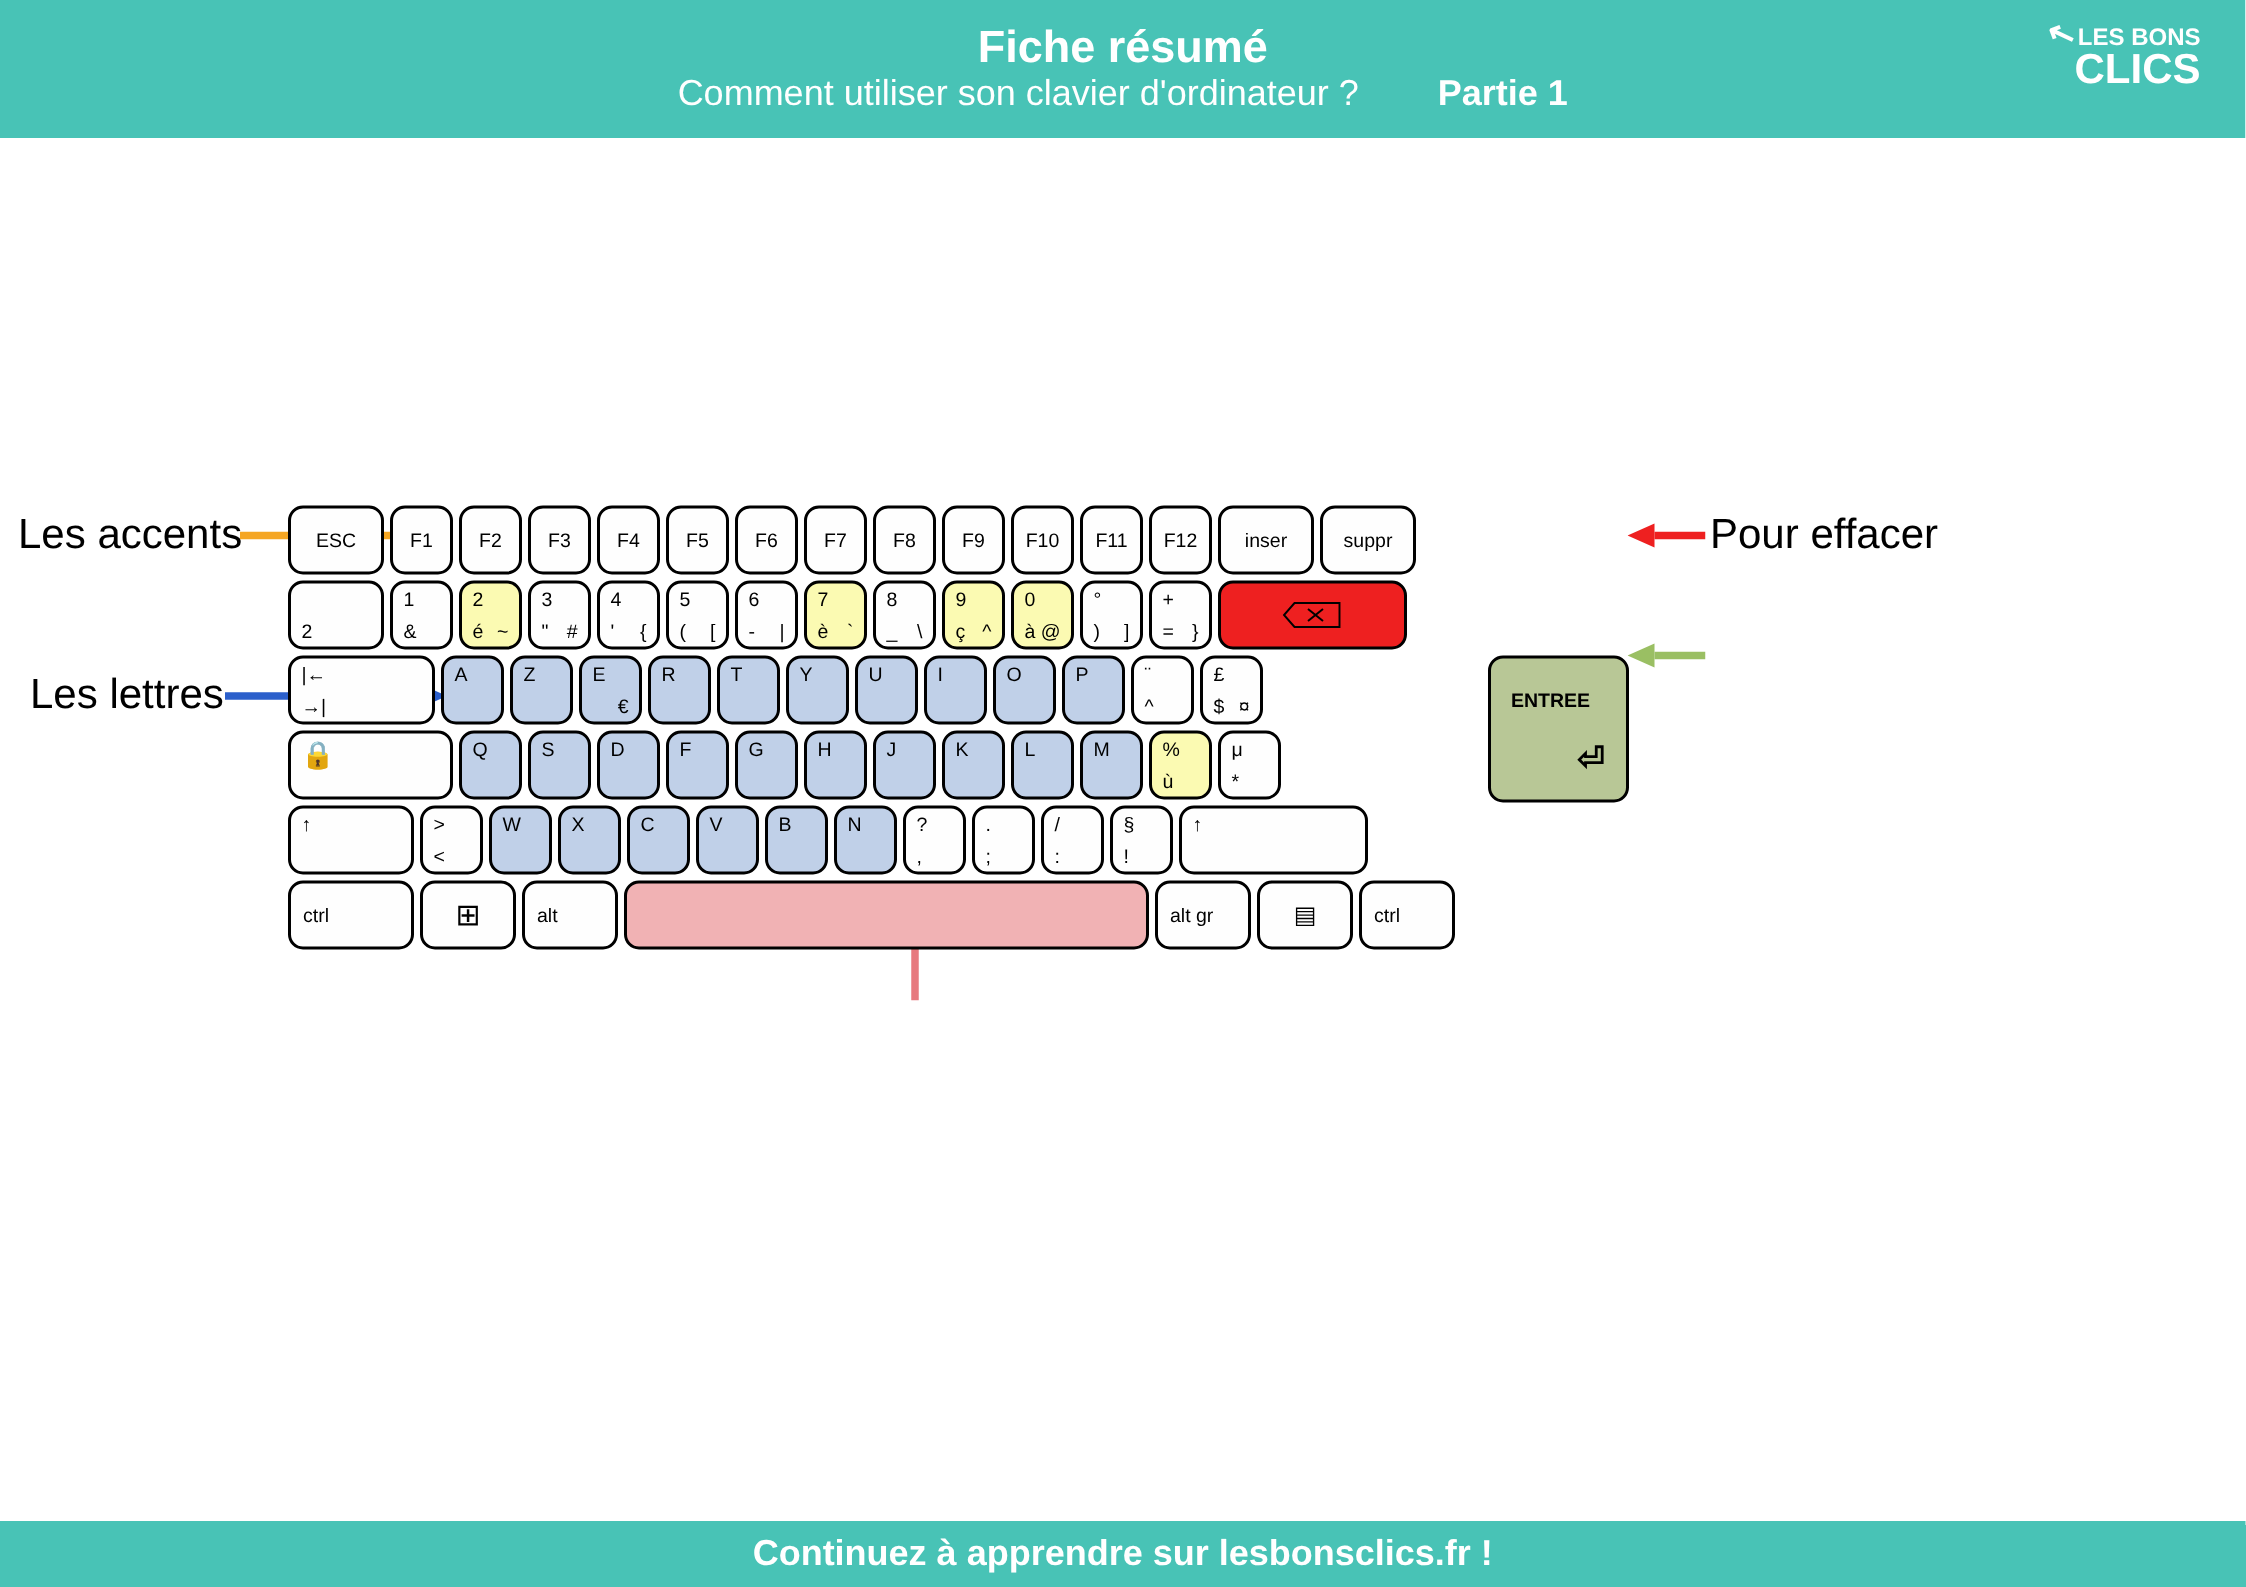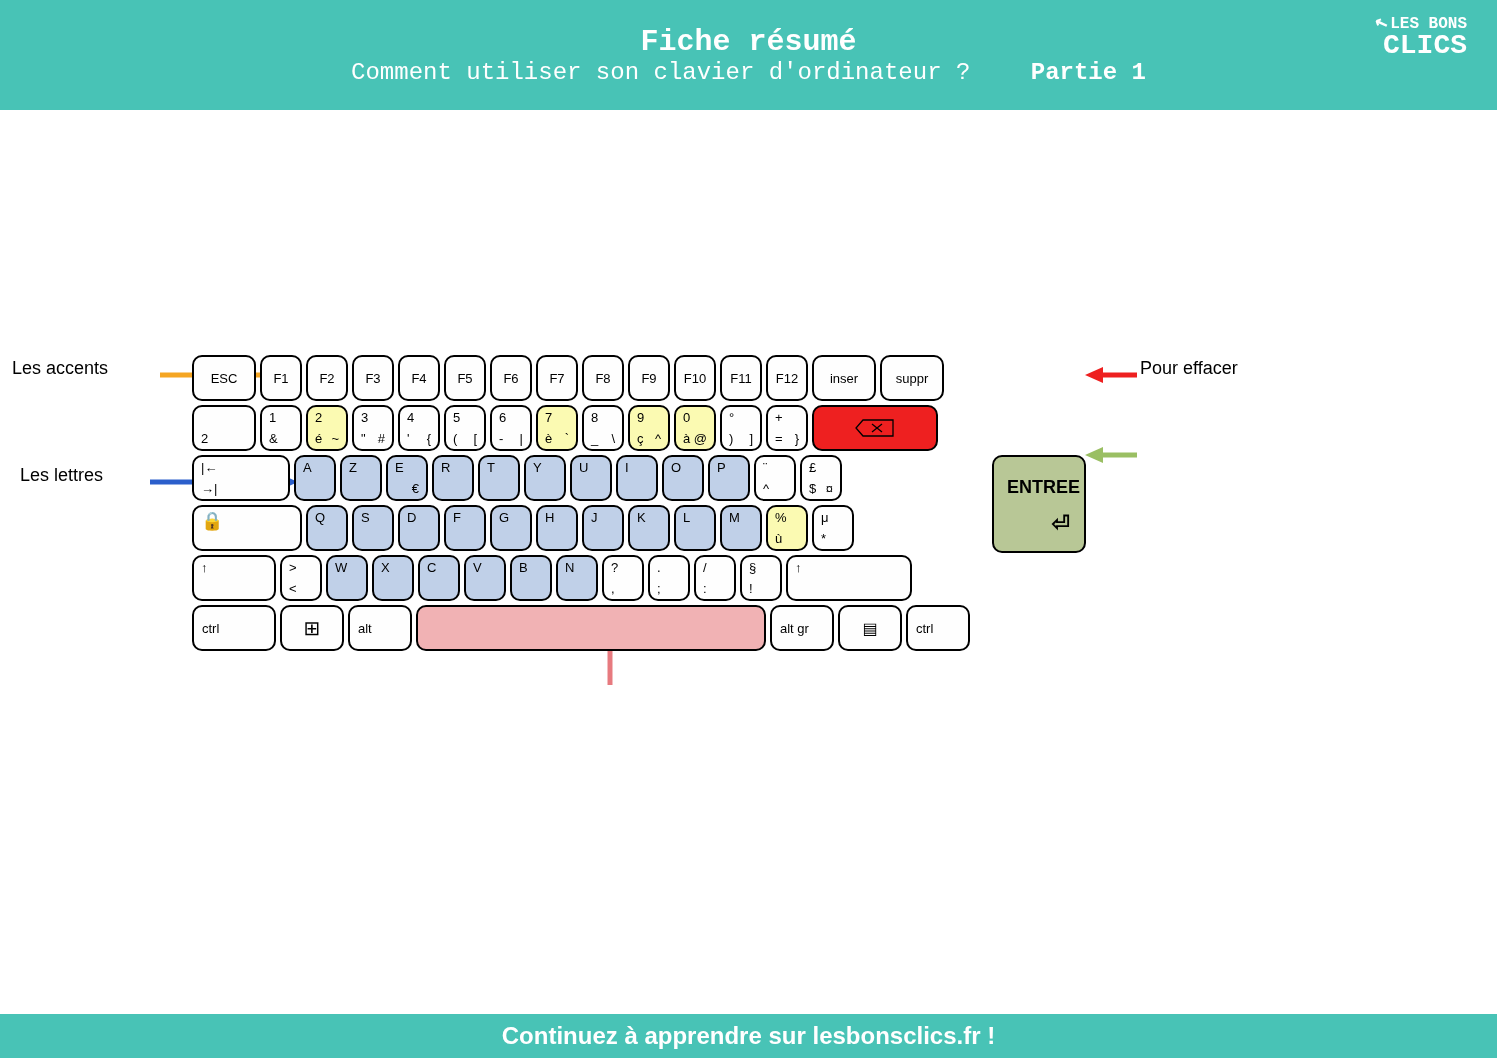--- a/index.html
+++ b/index.html
@@ -1,16 +1,16 @@
 <!DOCTYPE html>
 <html><head>
 <meta charset="utf-8">
 <style>
 html,body{margin:0;padding:0;width:1497px;height:1058px;font-family:"Segoe UI",Arial,sans-serif;background:#fff;overflow:hidden;}
-.header{background:#48c3b6;height:110px;width:100%;display:flex;align-items:center;justify-content:center;position:relative;font-family:Liberation Mono, monospace;}
+.header{background:#48c3b6;height:92px;width:100%;display:flex;align-items:center;justify-content:center;position:relative;}
 .header .title-wrap{text-align:center;color:#fff;}
 .header .title{font-size:30px;font-weight:700;}
 .header .subtitle{font-size:24px;font-weight:400;}
 .header .subtitle b{font-weight:700;margin-left:46px;}
 .logo{position:absolute;right:30px;top:12px;color:#fff;font-weight:800;text-align:right;font-size:28px;line-height:1;}
 .logo .top{font-size:16px;margin-bottom:-2px;}
 .logo .cursor{display:inline-block;transform:rotate(-20deg);margin-right:2px;font-size:22px;}
 .footer{position:absolute;bottom:0;left:0;width:100%;background:#48c3b6;color:#fff;text-align:center;font-size:24px;font-weight:600;padding:8px 0;}
 .stage{position:relative;width:100%;height:918px;}
 .keyboard{position:absolute;left:192px;top:245px;}
@@ -29,23 +29,23 @@
 .key.w4{width:126px;}
 .key.space{width:350px;}
 .key.enter{width:94px;height:98px;}
 .blue{background:#c0d0e8;}
 .yellow{background:#fbfab2;}
 .red{background:#ee2020;color:#fff;}
 .green{background:#b8c796;}
 .pink{background:#f1b2b4;}
 .backspace-glyph{position:absolute;top:50%;left:50%;transform:translate(-50%,-50%);width:40px;height:18px;}
 .enter-glyph{position:absolute;bottom:14px;right:14px;font-size:22px;font-weight:bold;}
-.enter-label{position:absolute;top:20px;right:4px;font-size:18px;font-weight:600;}
-
-.label{position:absolute;font-size:18px;color:#000;}
+.enter-label{position:absolute;top:20px;right:24px;font-size:13px;font-weight:600;}
+
+.label{position:absolute;font-size:28px;color:#000;}
 .arrow{position:absolute;}
 .arrow-line{stroke-width:5;fill:none;}
 .arrow-head{stroke:none;}
 </style>
 </head>
 <body>
 
 <div class="header">
   <div class="title-wrap">
     <div class="title">Fiche résumé</div>

